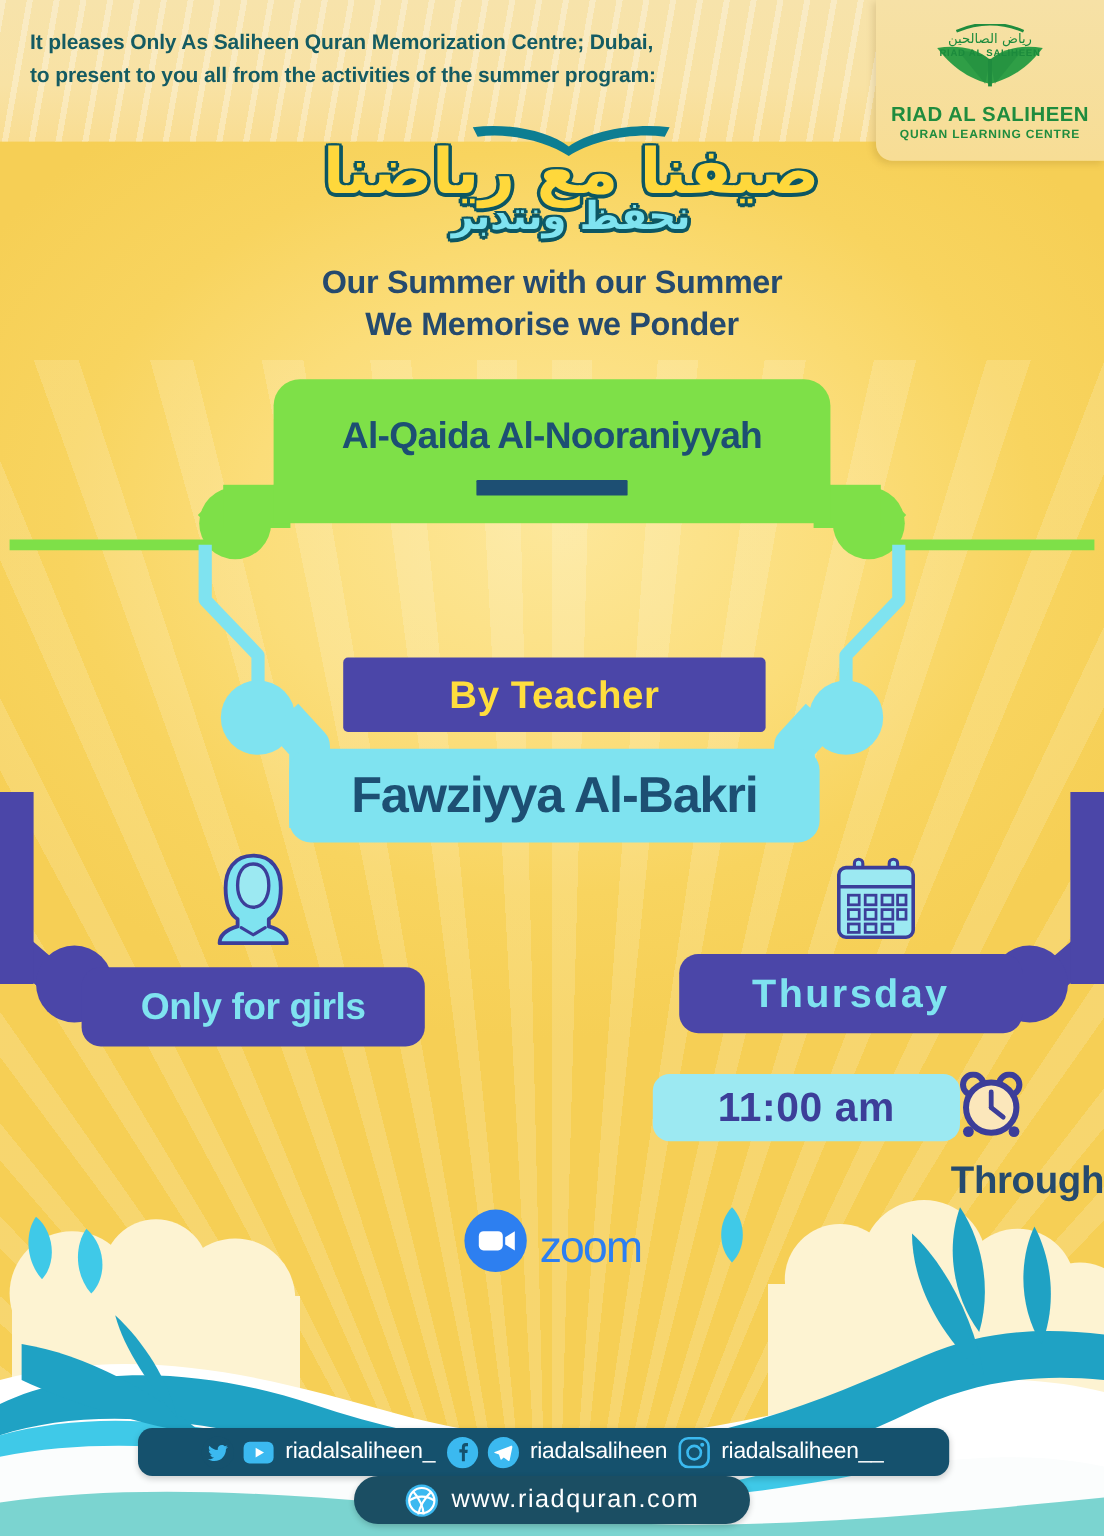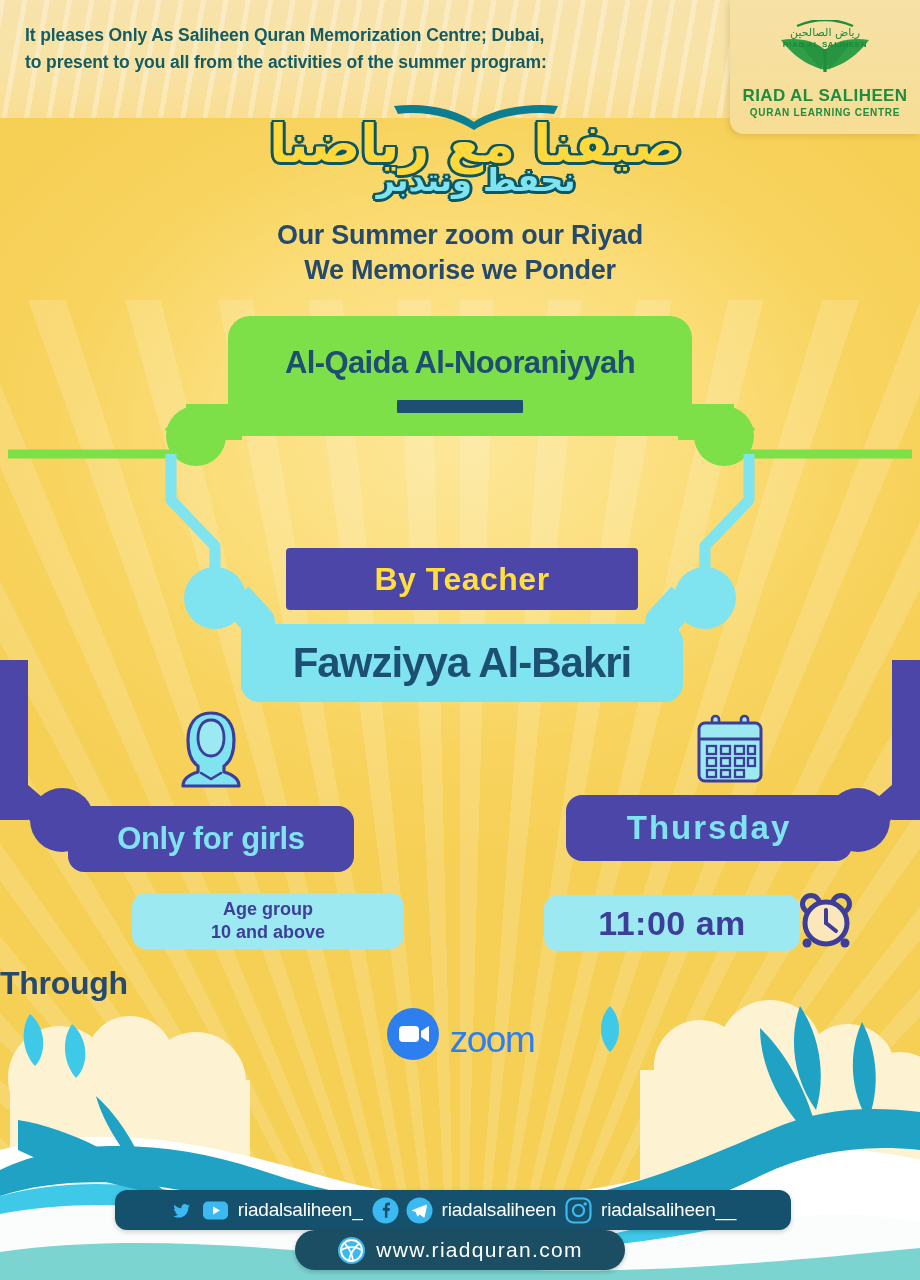--- a/index.html
+++ b/index.html
@@ -166,21 +166,21 @@
     display:flex; align-items:center; justify-content:center;
   }
   .time-pill .t{ font-size:34px; font-weight:bold; color:#3c3e99; letter-spacing:.5px; }
 
   .girl-icon{ position:absolute; left:180px; top:710px; }
   .cal-icon{ position:absolute; left:695px; top:713px; }
   .clock-icon{ position:absolute; left:798px; top:893px; }
 
   
   .through{
-    position:absolute; left:0; top:965px; width:100%; text-align:left;
+    position:absolute; left:0; top:965px; width:100%; text-align:right;
     font-size:32px; font-weight:bold; color:#254a6e; letter-spacing:-.3px;
   }
   .zoom-row{
     position:absolute; left:0; top:1007px; width:100%;
     display:flex; align-items:center; justify-content:center; gap:10px;
   }
   .zoom-word{ font-size:37px; font-weight:normal; color:#2d7ff0; letter-spacing:-1.5px;margin-top:11px; }
 
   
   .waves{ position:absolute; left:0; top:1000px; width:920px; height:280px; }
@@ -235,21 +235,21 @@
 
   <div class="ar-title">
     <svg class="ar-swoosh" width="180" height="34" viewBox="0 0 180 34">
       <path d="M8 6 C40 2 72 10 88 22 C104 10 140 2 172 6 L168 14 C140 10 106 18 88 30 C70 18 38 10 12 14 Z" fill="#0d7e92"></path>
     </svg>
     <div class="ar-l1">صيفنا مع رياضنا</div>
     <div class="ar-l2">نحفظ ونتدبر</div>
   </div>
 
   <div class="en-sub">
-    <span>Our Summer zoom our Riyad</span>
+    <span>Our Summer with our Summer</span>
     <span>We Memorise we Ponder</span>
   </div>
 
   <svg class="connectors" width="920" height="1280" viewBox="0 0 920 1280">
 
     <path d="M228 404 L228 436 Q228 444 220 444 L200 444" fill="none" stroke="#7ee048" stroke-width="0"></path>
     <g>
       <path d="M230 420 L196 454 L8 454" fill="none" stroke="#7ee048" stroke-width="9"></path>
       <path d="M196 454 L168 426" fill="none" stroke="#7ee048" stroke-width="9"></path>
       <circle cx="196" cy="436" r="30" fill="#7ee048"></circle>
@@ -331,24 +331,20 @@
     <circle cx="28" cy="30" r="21" fill="#fbe7bb" stroke="#3c3e99" stroke-width="5"></circle>
     <line x1="28" y1="30" x2="28" y2="17" stroke="#3c3e99" stroke-width="4" stroke-linecap="round"></line>
     <line x1="28" y1="30" x2="38" y2="38" stroke="#3c3e99" stroke-width="4" stroke-linecap="round"></line>
     <circle cx="9" cy="50" r="4.5" fill="#3c3e99"></circle>
     <circle cx="47" cy="50" r="4.5" fill="#3c3e99"></circle>
   </svg>
 
   <div class="girls-pill">
     <div class="t">Only for girls</div>
   </div>
-  <div class="age-pill">
-    <div class="t">Age group</div>
-    <div class="t">10 and above</div>
-  </div>
   <div class="thu-pill">
     <div class="t">Thursday</div>
   </div>
   <div class="time-pill">
     <div class="t">11:00 am</div>
   </div>
 
   <svg class="waves" width="920" height="280" viewBox="0 0 920 280">
 
     <g fill="#fdf3d2">

